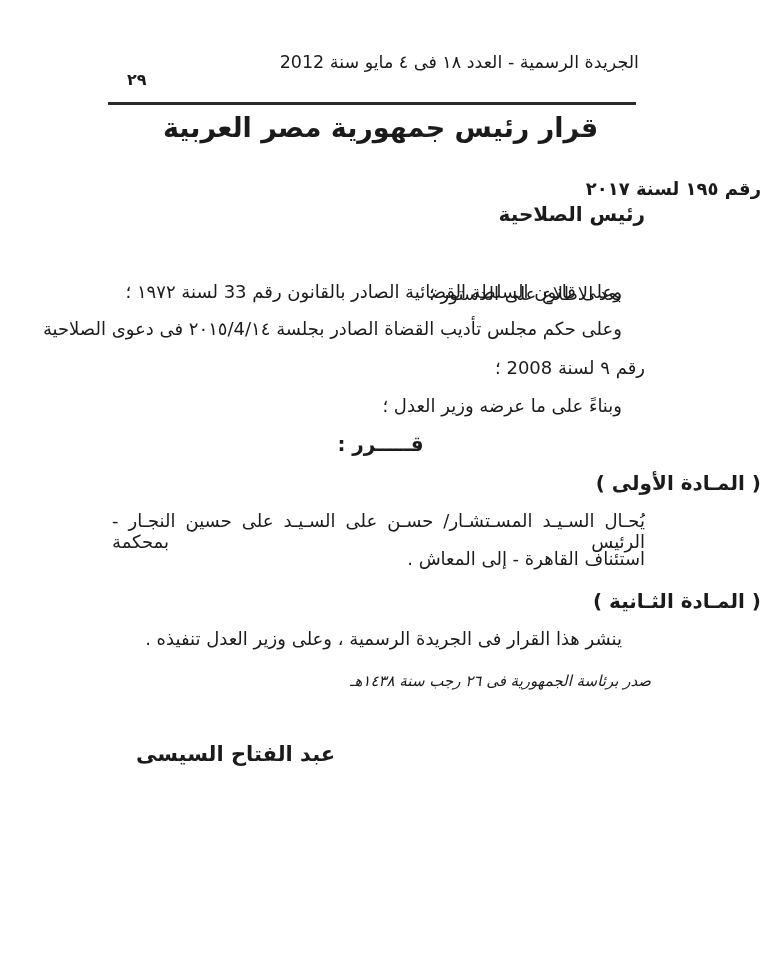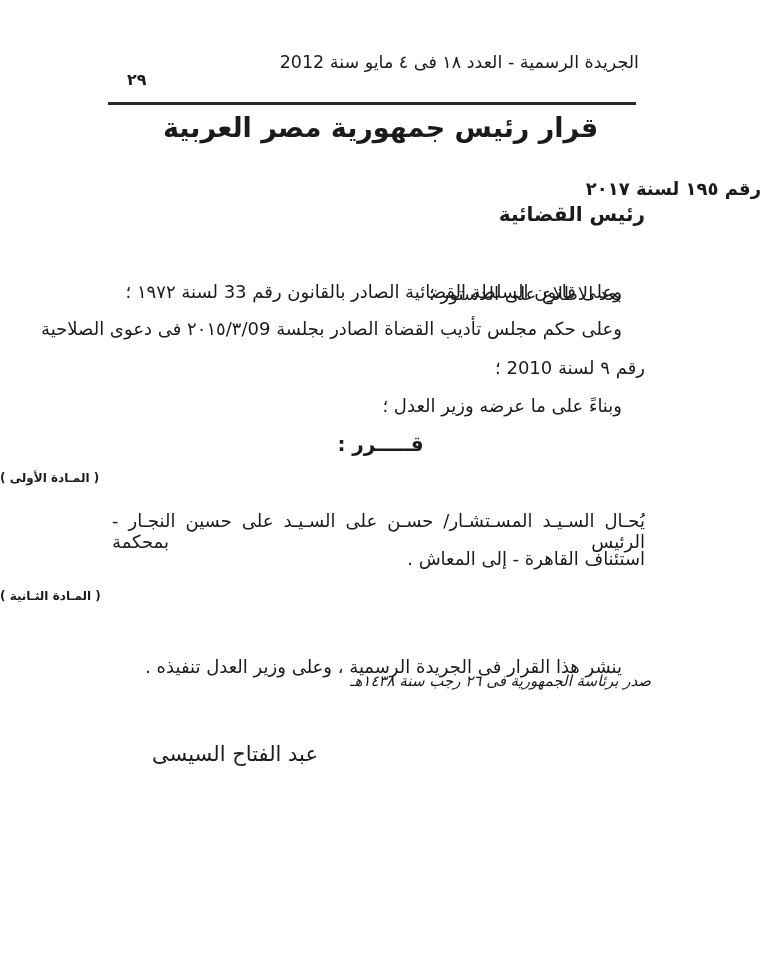--- a/index.html
+++ b/index.html
@@ -69,73 +69,73 @@
 
   .decision-word {
     top: 432px; left: 0; right: 0;
     text-align: center;
     font-size: 20px;
     font-weight: bold;
     white-space: nowrap;
   }
   .article-heading {
     left: 0; right: 0;
-    text-align: left;
-    font-size: 12px;
+    text-align: right;
+    font-size: 20px;
     font-weight: bold;
     white-space: nowrap;
   }
   .a1-heading { top: 471px; }
   .a2-heading { top: 589px; }
 
   .a1-line1 {
     top: 510px; right: 116px; left: 112px;
     font-size: 18px;
     white-space: normal;
     text-align: justify;
     text-align-last: justify;
   }
   .a1-line2 { top: 548px; }
-  .a2-line1 { top: 628px; margin-top: 28px; }
+  .a2-line1 { top: 628px; }
 
   .date-line { font-size: 15px; font-style: italic; }
   .date1 { top: 672px; right: 110px; }
   .date2 { top: 707px; right: 158px; }
 
   .signature {
-    top: 742px; left: 152px;
+    top: 742px; left: 136px;
     font-size: 21px;
-    font-weight: normal;
+    font-weight: bold;
     letter-spacing: 0.3px;
   }
 </style>
 </head>
 <body>
 
 <div class="page" style="color: rgb(27, 27, 27); background: rgb(255, 255, 255);">
 
   <div class="line gazette-header">الجريدة الرسمية - العدد ١٨ فى ٤ مايو سنة 2012</div>
 
   <div class="line page-number">٢٩</div>
 
   <hr class="header-rule" style="background: rgb(43, 43, 43);">
 
   <div class="line decree-title">قرار رئيس جمهورية مصر العربية</div>
 
   <div class="line decree-number">رقم ١٩٥ لسنة ٢٠١٧</div>
 
-  <div class="line issuer">رئيس القضائية</div>
+  <div class="line issuer">رئيس الصلاحية</div>
 
   <div class="line body-line indent p1">بعد الاطلاع على الدستور ؛</div>
 
   <div class="line body-line indent p2">وعلى قانون السلطة القضائية الصادر بالقانون رقم 33 لسنة ١٩٧٢ ؛</div>
 
-  <div class="line body-line indent p3">وعلى حكم مجلس تأديب القضاة الصادر بجلسة ٢٠١٥/٣/09 فى دعوى الصلاحية</div>
+  <div class="line body-line indent p3">وعلى حكم مجلس تأديب القضاة الصادر بجلسة ٢٠١٥/4/١٤ فى دعوى الصلاحية</div>
 
-  <div class="line body-line flush p4">رقم ٩ لسنة 2010 ؛</div>
+  <div class="line body-line flush p4">رقم ٩ لسنة 2008 ؛</div>
 
   <div class="line decision-word">قـــــرر :</div>
 
   <div class="line body-line indent p5">وبناءً على ما عرضه وزير العدل ؛</div>
 
   <div class="line article-heading a1-heading">( المـادة الأولى )</div>
 
   <div class="line a1-line1">يُحـال السـيـد المسـتشـار/ حسـن على السـيـد على حسين النجـار - الرئيس بمحكمة</div>
 
   <div class="line body-line flush a1-line2">استئناف القاهرة - إلى المعاش .</div>

